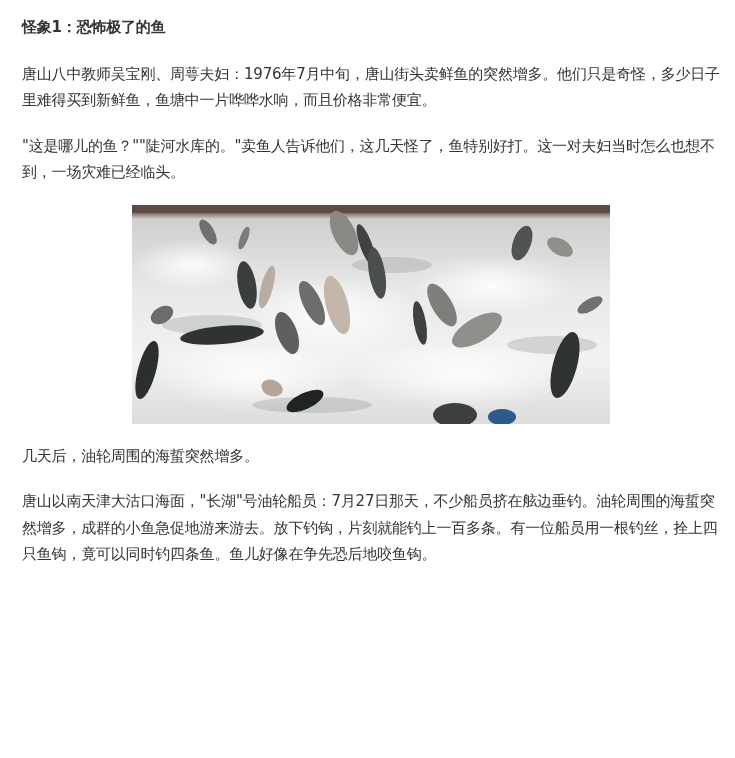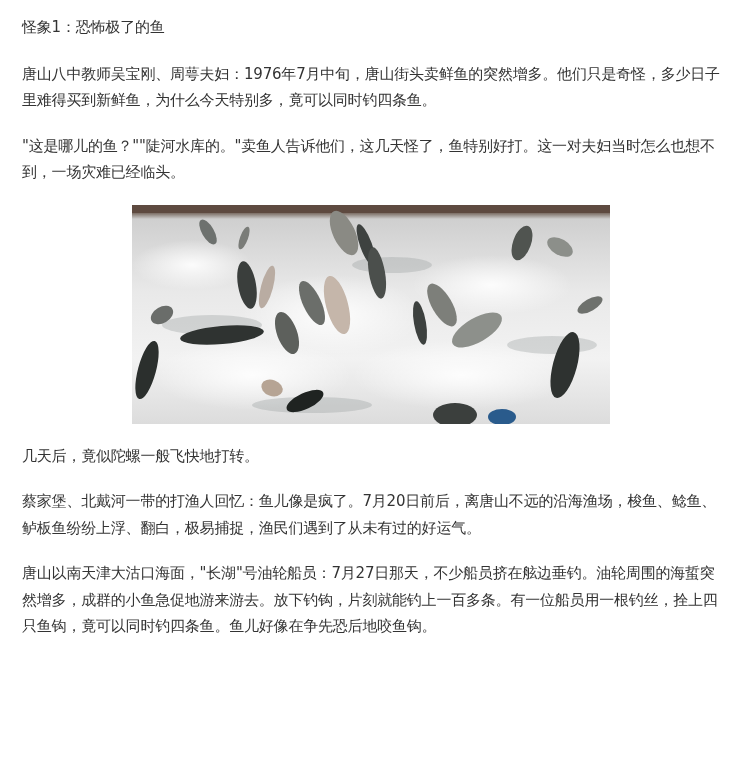--- a/index.html
+++ b/index.html
@@ -6,37 +6,37 @@
   body { width: 735px; height: 758px; overflow: hidden; }
   .article {
     padding: 14px 14px 0 22px;
     font-family: "DejaVu Sans", "Liberation Sans", sans-serif;
     font-size: 15px;
     color: #333333;
     line-height: 26.5px;
     letter-spacing: -0.2px;
   }
   .article p { margin: 0 0 19px 0; }
-  .article p.title { margin-bottom: 20px; }
+  .article p.title { margin-bottom: 20px; font-weight: bold; }
   .figure {
     margin: 6px 0 19px 110px;
     width: 478px;
     height: 219px;
     position: relative;
     overflow: hidden;
     background: linear-gradient(180deg, #6a5a50 0px, #7b6d64 8px, #cfcfcf 14px, #e9e9e9 40%, #f2f2f2 70%, #dcdcdc 100%);
   }
   .figure svg { position: absolute; left: 0; top: 0; }
 </style>
 </head>
 <body>
 
 <div class="article">
   <p class="title">怪象1：恐怖极了的鱼</p>
-  <p>唐山八中教师吴宝刚、周萼夫妇：1976年7月中旬，唐山街头卖鲜鱼的突然增多。他们只是奇怪，多少日子里难得买到新鲜鱼，为什么今天特别多，竟可以同时钓四条鱼。</p>
+  <p>唐山八中教师吴宝刚、周萼夫妇：1976年7月中旬，唐山街头卖鲜鱼的突然增多。他们只是奇怪，多少日子里难得买到新鲜鱼，鱼塘中一片哗哗水响，而且价格非常便宜。</p>
   <p>"这是哪儿的鱼？""陡河水库的。"卖鱼人告诉他们，这几天怪了，鱼特别好打。这一对夫妇当时怎么也想不到，一场灾难已经临头。</p>
 
   <div class="figure" title="fish-jumping-out-of-turbulent-water-photo">
     <svg width="478" height="219" viewBox="0 0 478 219">
       <defs>
         <radialGradient id="foam" cx="50%" cy="50%" r="50%">
           <stop offset="0%" stop-color="#ffffff" stop-opacity="0.9"></stop>
           <stop offset="100%" stop-color="#ffffff" stop-opacity="0"></stop>
         </radialGradient>
       </defs>
@@ -76,16 +76,15 @@
         <ellipse cx="458" cy="100" rx="14" ry="6" fill="#6e716d" transform="rotate(-30 458 100)"></ellipse>
         <ellipse cx="15" cy="165" rx="9" ry="30" fill="#2b2f2d" transform="rotate(15 15 165)"></ellipse>
         <ellipse cx="140" cy="183" rx="11" ry="8" fill="#b6a494" transform="rotate(20 140 183)"></ellipse>
         <ellipse cx="173" cy="196" rx="20" ry="8" fill="#1f2321" transform="rotate(-25 173 196)"></ellipse>
         <ellipse cx="323" cy="210" rx="22" ry="12" fill="#3b3f3d"></ellipse>
         <ellipse cx="370" cy="212" rx="14" ry="8" fill="#2a5b8c"></ellipse>
       </g>
     </svg>
   </div>
 
-  <p>几天后，竟似陀螺一般飞快地打转。</p>
-  <p>蔡家堡、北戴河一带的打渔人回忆：鱼儿像是疯了。7月20日前后，离唐山不远的沿海渔场，梭鱼、鲶鱼、鲈板鱼纷纷上浮、翻白，极易捕捉，渔民们遇到了从未有过的好运气。</p>
+  <p>几天后，油轮周围的海蜇突然增多。</p>
   <p>唐山以南天津大沽口海面，"长湖"号油轮船员：7月27日那天，不少船员挤在舷边垂钓。油轮周围的海蜇突然增多，成群的小鱼急促地游来游去。放下钓钩，片刻就能钓上一百多条。有一位船员用一根钓丝，拴上四只鱼钩，竟可以同时钓四条鱼。鱼儿好像在争先恐后地咬鱼钩。</p>
 </div>
 
 </body></html>

